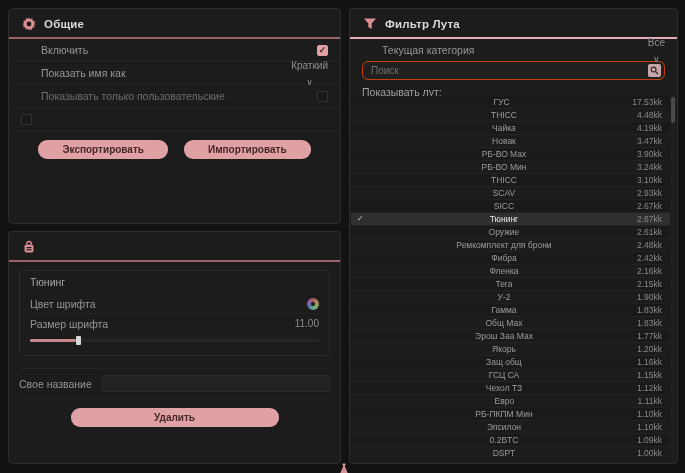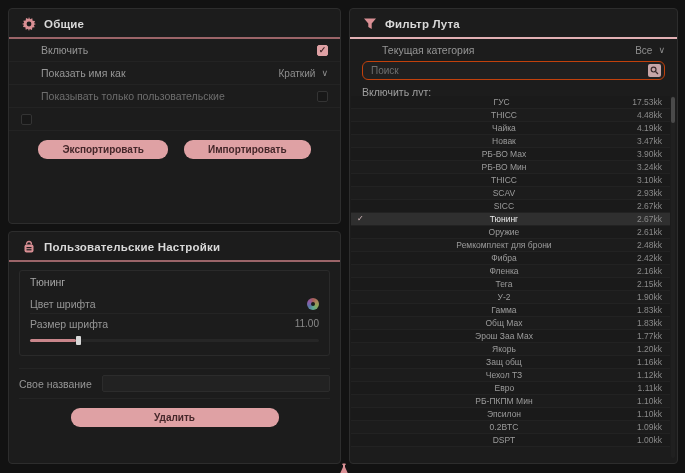--- a/index.html
+++ b/index.html
@@ -17,21 +17,21 @@
   .picon{width:15px;height:15px;display:inline-flex;align-items:center;justify-content:center;color:#d98f94;flex:0 0 auto;}
 
   
   .grows{padding:0 0;}
   .grow{display:flex;align-items:center;justify-content:space-between;height:22px;padding:0 12px;border-bottom:1px solid #232323;}
   .glabel{font-size:10.5px;color:#969696;margin-left:20px;}
   .glabel.dim{color:#6e6e6e;}
   .checkbox{width:11px;height:11px;border-radius:2px;border:1px solid #343434;background:#181818;
             display:inline-flex;align-items:center;justify-content:center;font-size:9px;color:transparent;box-sizing:border-box;}
   .checkbox.checked{background:#dfa1a4;border-color:#dfa1a4;color:#45272a;font-weight:700;}
-  .ddl{display:inline-flex;align-items:center;gap:6px;color:#8f8f8f;font-size:10px;}
+  .ddl{display:inline-flex;align-items:center;gap:6px;color:#8f8f8f;font-size:10px;flex-direction:column;}
   .ddl .chev{font-size:9px;color:#8f8f8f;}
   .btnrow{display:flex;justify-content:center;gap:16px;margin-top:9px;}
   .pinkbtn{background:#dfa1a4;color:#45272a;border:none;border-radius:9px;font-size:10px;font-weight:700;
            padding:4px 24px;font-family:"Liberation Sans",sans-serif;cursor:pointer;}
 
   
   .group{margin:8px 10px 0 10px;border:1px solid #2a2a2a;border-radius:3px;padding:5px 10px 10px 10px;}
   .gtitle{font-size:10.5px;color:#a6a6a6;margin-bottom:6px;}
   .urow{display:flex;align-items:center;justify-content:space-between;height:19px;border-bottom:1px solid #242424;}
   .urow.noline{border-bottom:none;}
@@ -113,21 +113,20 @@
 <div class="panel" id="panel-user">
   <div class="phead">
     <span class="picon">
       <svg width="14" height="14" viewBox="0 0 14 14">
           <path fill="none" stroke="#d98f94" stroke-width="1.3" d="M4.5 4.5c0-2 1-3 2.5-3s2.5 1 2.5 3"></path>
           <rect x="2.5" y="4.5" width="9" height="8" rx="2" fill="#d98f94"></rect>
           <rect x="4.5" y="7" width="5" height="1.2" fill="#1c1c1c"></rect>
           <rect x="4.5" y="9.2" width="5" height="1.2" fill="#1c1c1c"></rect>
         </svg>
     </span>
-    <span class="ptitle">Пользовательские Настройки</span>
   </div>
   <div class="pdiv muted"></div>
 
   <div class="group">
     <div class="gtitle">Тюнинг</div>
     <div class="urow">
       <span class="ulabel">Цвет шрифта</span>
       <span class="palette"></span>
     </div>
     <div class="urow noline">
@@ -173,21 +172,21 @@
   <div class="searchwrap">
     <input type="text" placeholder="Поиск" style="">
     <span class="searchbtn">
       <svg width="9" height="9" viewBox="0 0 9 9">
           <circle cx="3.6" cy="3.6" r="2.4" fill="none" stroke="#3a2a2b" stroke-width="1.2"></circle>
           <line x1="5.5" y1="5.5" x2="8" y2="8" stroke="#3a2a2b" stroke-width="1.2"></line>
         </svg>
     </span>
   </div>
 
-  <div class="listlabel">Включить лут:</div>
+  <div class="listlabel">Показывать лут:</div>
 
   <div class="lootlist">
       <div class="lrow">
         <span class="lname">ГУС</span>
         <span class="lval">17.53kk</span>
       </div>
       <div class="lrow">
         <span class="lname">THICC</span>
         <span class="lval">4.48kk</span>
       </div>
@@ -260,20 +259,24 @@
         <span class="lname">Эрош Заа Мах</span>
         <span class="lval">1.77kk</span>
       </div>
       <div class="lrow">
         <span class="lname">Якорь</span>
         <span class="lval">1.20kk</span>
       </div>
       <div class="lrow">
         <span class="lname">Защ общ</span>
         <span class="lval">1.16kk</span>
+      </div>
+      <div class="lrow">
+        <span class="lname">ГСЦ СА</span>
+        <span class="lval">1.15kk</span>
       </div>
       <div class="lrow">
         <span class="lname">Чехол ТЗ</span>
         <span class="lval">1.12kk</span>
       </div>
       <div class="lrow">
         <span class="lname">Евро</span>
         <span class="lval">1.11kk</span>
       </div>
       <div class="lrow">

